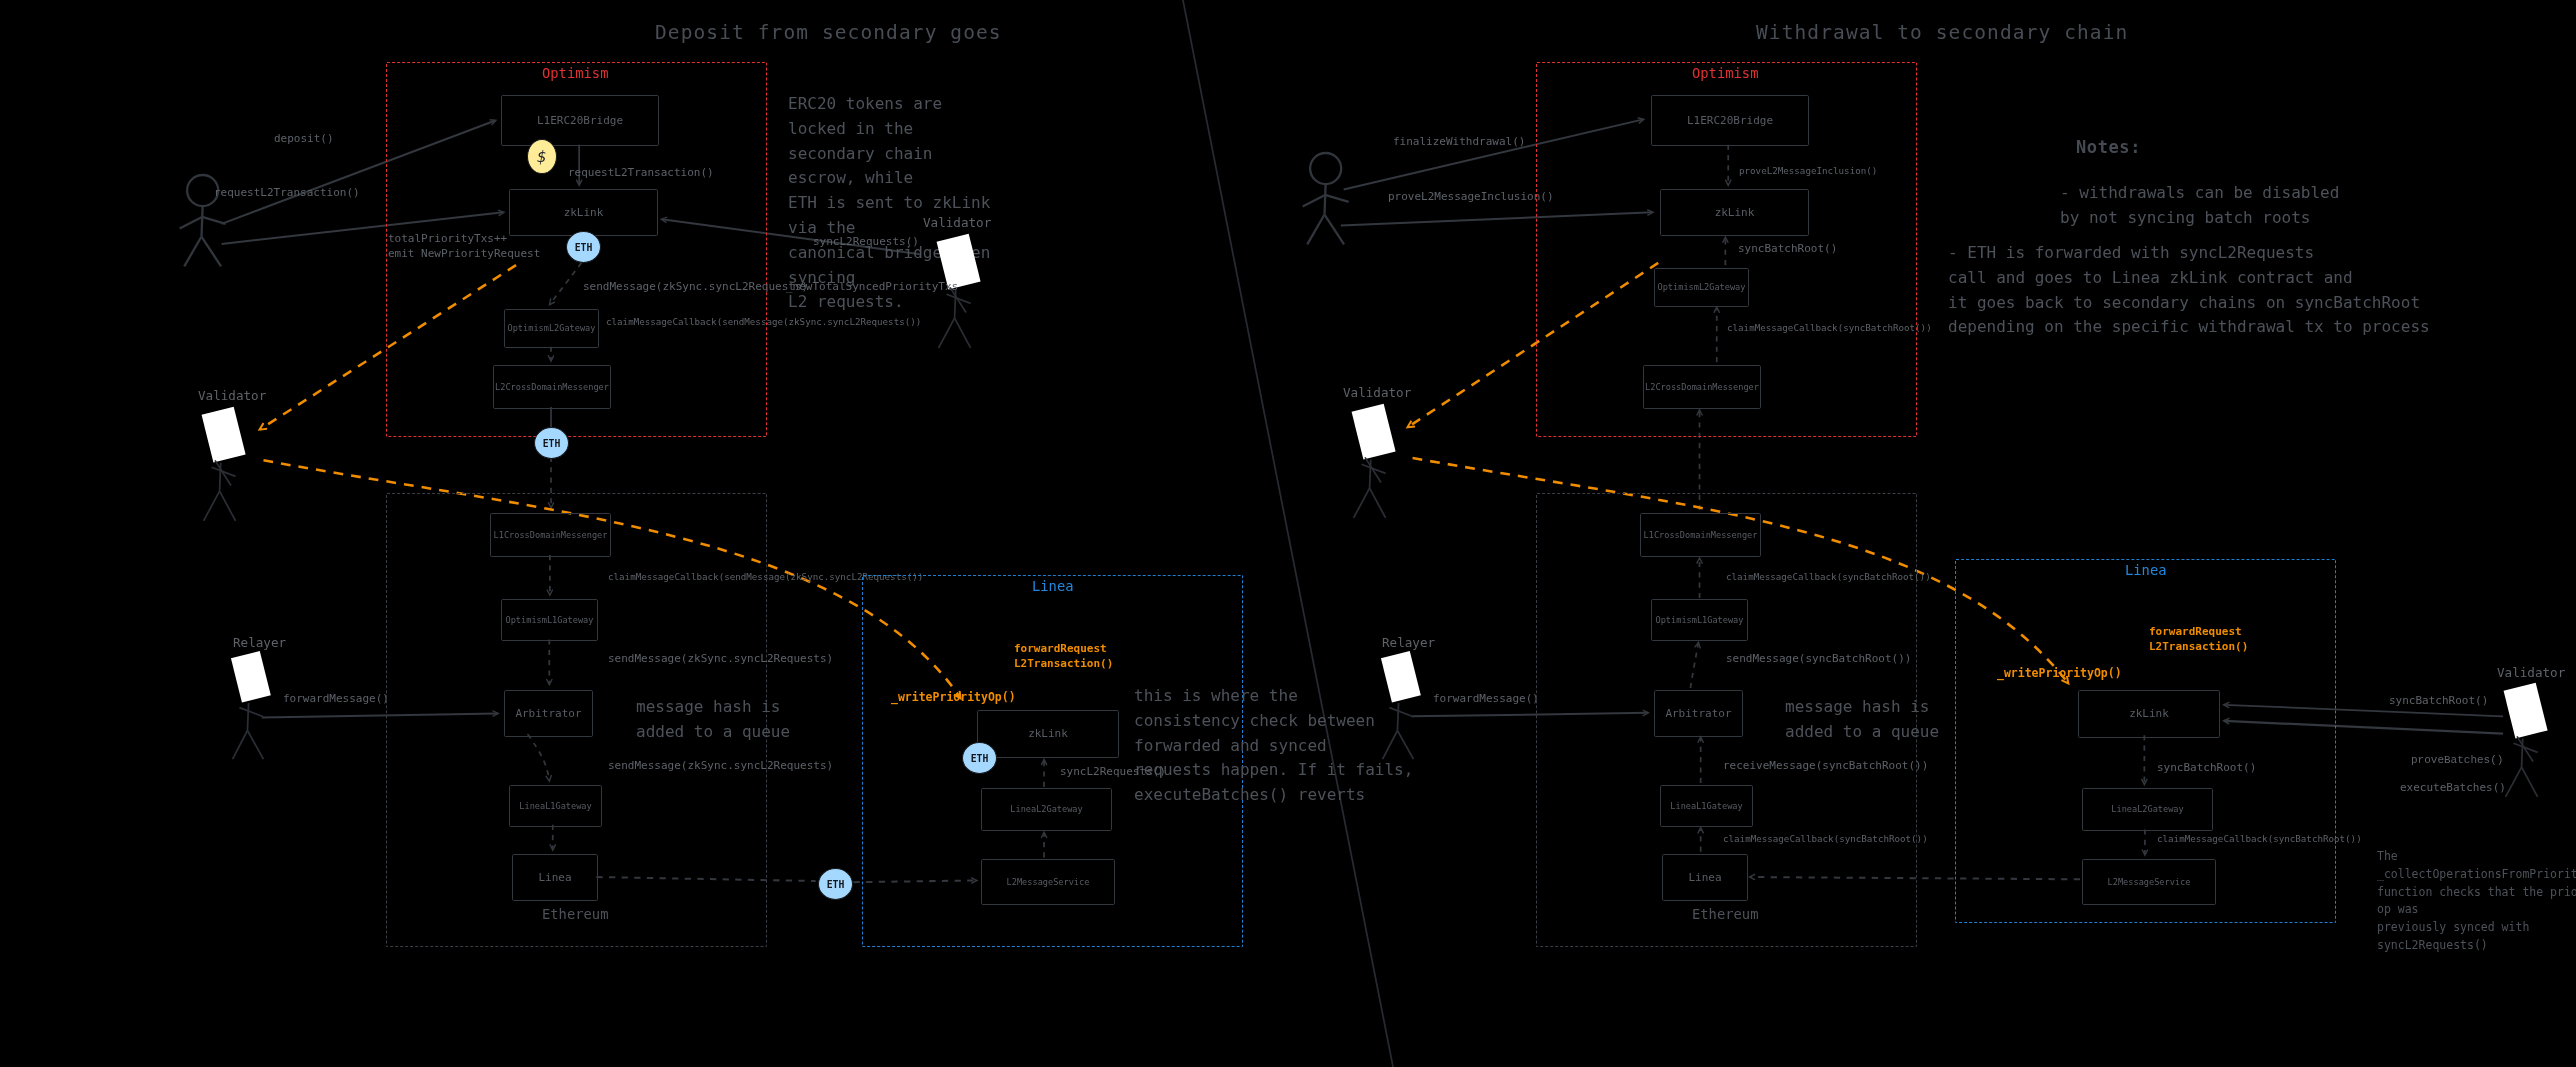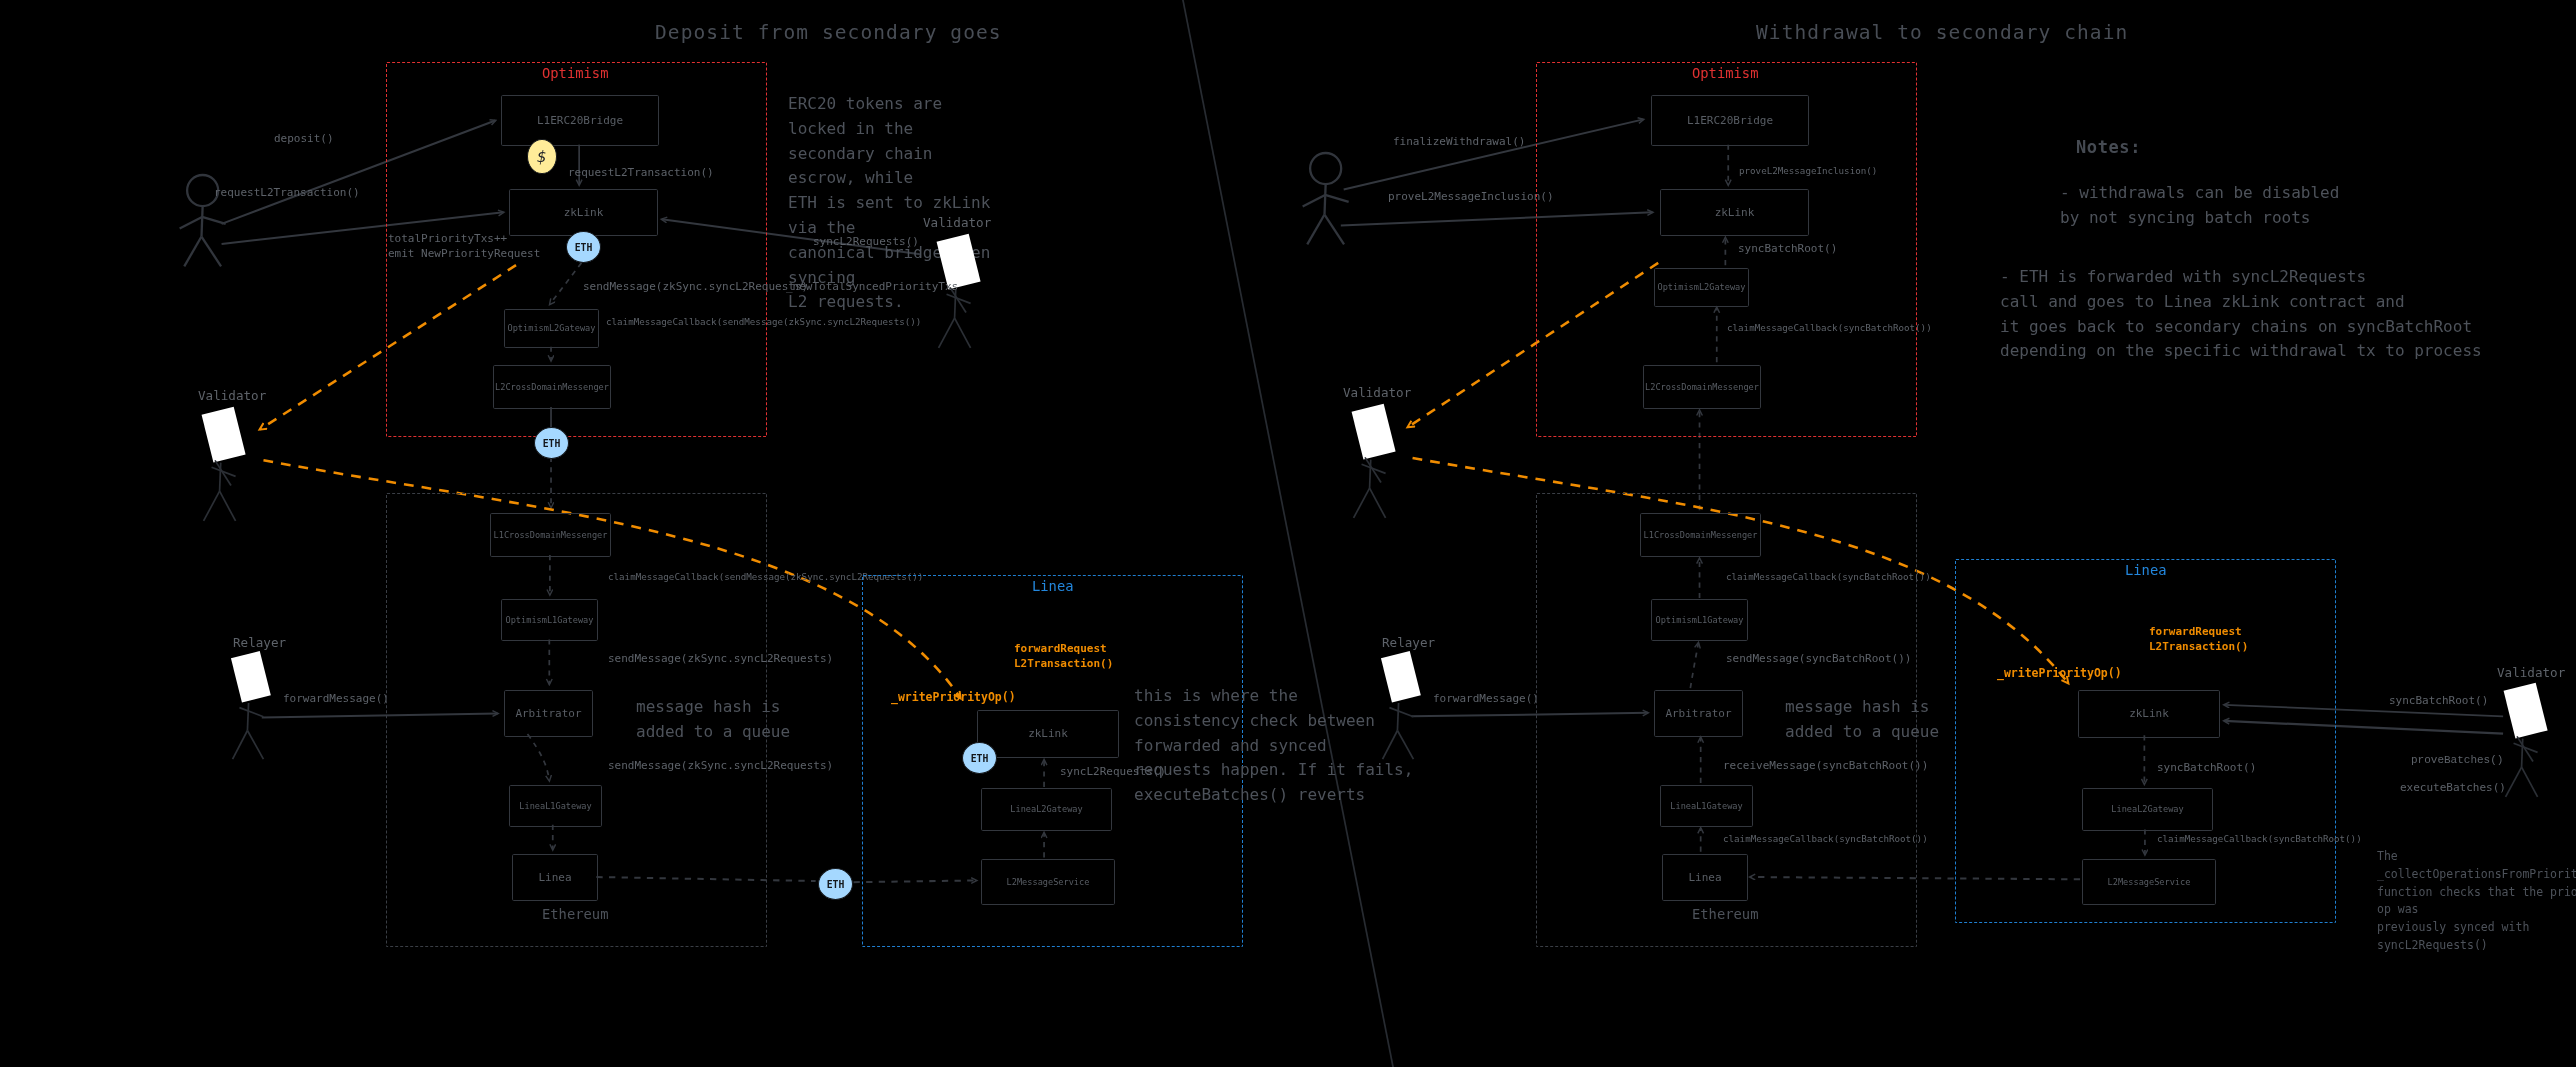--- a/index.html
+++ b/index.html
@@ -239,21 +239,21 @@
   <div class="lbl sm" style="left:1739px;top:165px;">proveL2MessageInclusion()</div>
   <div class="node" style="left:1660px;top:189px;width:147px;height:45px;">zkLink</div>
   <div class="lbl" style="left:1738px;top:241px;">syncBatchRoot()</div>
   <div class="node sm" style="left:1654px;top:268px;width:93px;height:37px;">OptimismL2Gateway</div>
   <div class="lbl sm" style="left:1727px;top:322px;">claimMessageCallback(syncBatchRoot())</div>
   <div class="node sm" style="left:1643px;top:365px;width:116px;height:42px;">L2CrossDomainMessenger</div>
 
   <div class="notes-heading" style="left:2076px;top:137px;">Notes:</div>
   <div class="note" style="left:2060px;top:181px;">- withdrawals can be disabled
 by not syncing batch roots</div>
-  <div class="note" style="left:2000px;top:241px;margin-top:24px;">- ETH is forwarded with syncL2Requests
+  <div class="note" style="left:1948px;top:241px;">- ETH is forwarded with syncL2Requests
 call and goes to Linea zkLink contract and
 it goes back to secondary chains on syncBatchRoot
 depending on the specific withdrawal tx to process</div>
 
   <div class="actor-label" style="left:1343px;top:385px;">Validator</div>
   <div class="figure" style="left:1333px;top:402px;">
     <svg width="80" height="121" viewBox="0 0 140 210">
       <rect x="42" y="8" width="58" height="86" fill="#ffffff" transform="rotate(-14 71 51)"></rect>
       <g fill="none" stroke="#2b2f35" stroke-width="3">
         <line x1="66" y1="100" x2="64" y2="150"></line>

